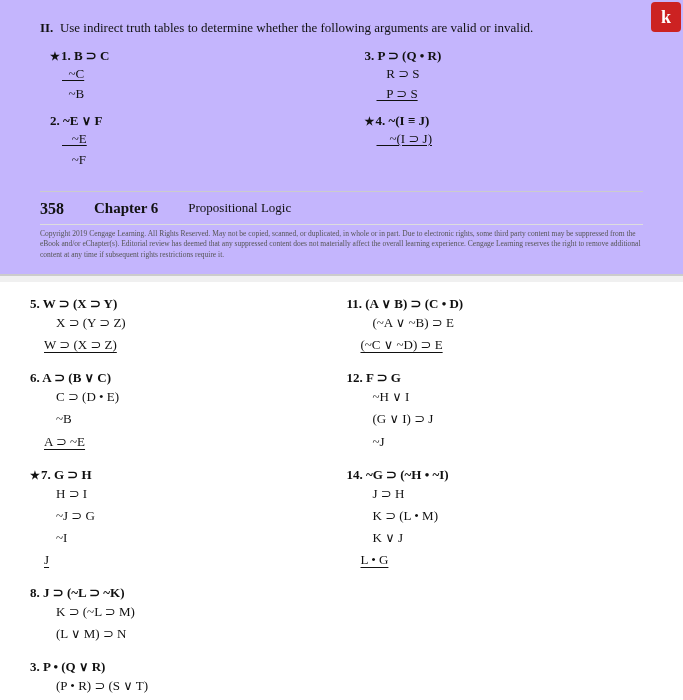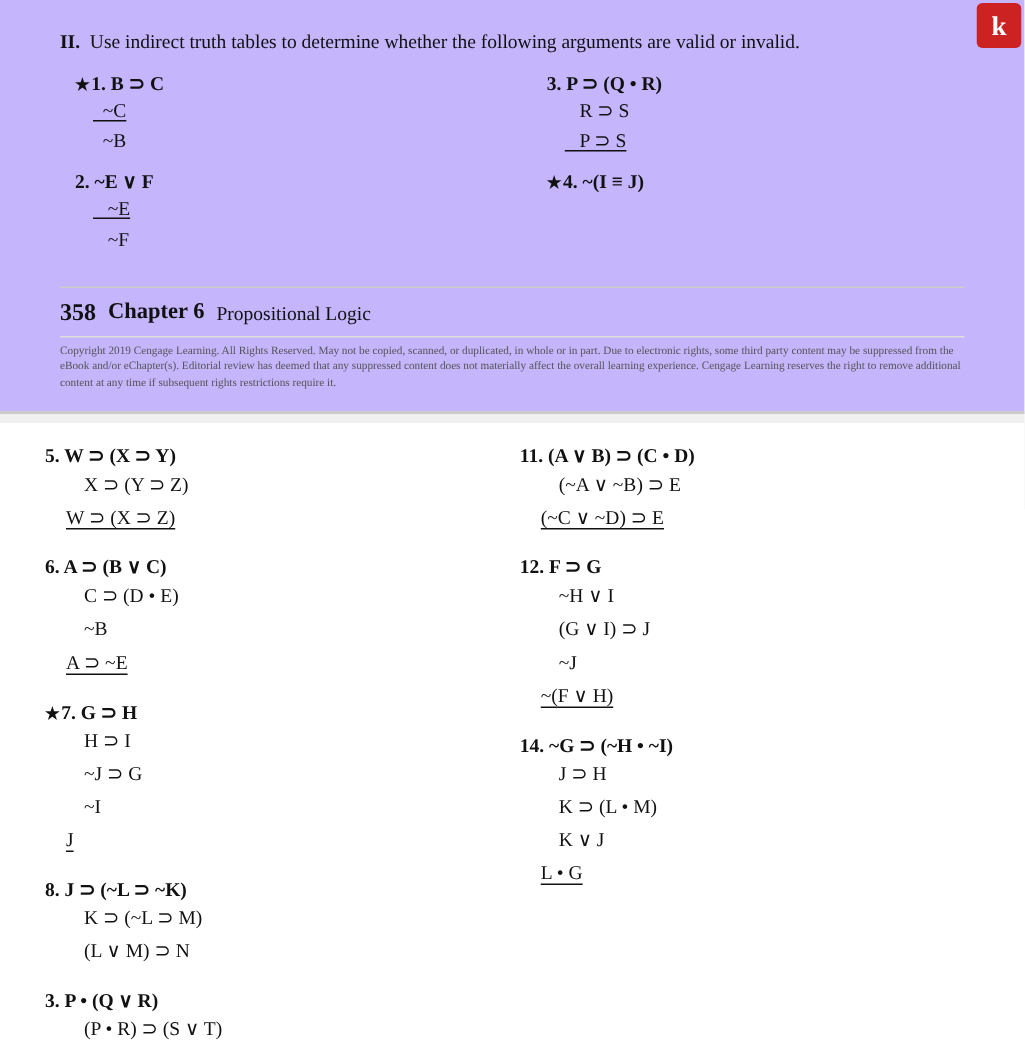--- a/index.html
+++ b/index.html
@@ -43,22 +43,21 @@
     }
     .formula-ul {
       display: block;
       margin-left: 12px;
       line-height: 1.6;
       text-decoration: underline;
       text-underline-offset: 2px;
     }
     .chapter-footer {
       display: flex;
-      align-items: center;
-      gap: 8px;
+      gap: 30px;
       margin-top: 12px;
       border-top: 1px solid #ccc;
       padding-top: 8px;
     }
     .page-num {
       font-size: 16px;
       font-weight: bold;
     }
     .chapter-label {
       font-size: 15px;
@@ -166,20 +165,21 @@
     <div>
 
       <div class="problem-block">
         <span class="pb-num">3. P ⊃ (Q • R)</span>
         <span class="formula-line">&nbsp;&nbsp;&nbsp;R ⊃ S</span>
         <span class="formula-ul">&nbsp;&nbsp;&nbsp;P ⊃ S</span>
       </div>
 
       <div class="problem-block">
         <span class="starred pb-num">4. ~(I ≡ J)</span>
+        <span class="formula-ul">&nbsp;&nbsp;&nbsp;&nbsp;~(I ⊃ J)</span>
       </div>
     </div>
   </div>
 
   <div class="chapter-footer">
     <span class="page-num">358</span>
     <span class="chapter-label">Chapter 6</span>
     <span class="chapter-sub">Propositional Logic</span>
   </div>
   <div class="copyright-text">Copyright 2019 Cengage Learning. All Rights Reserved. May not be copied, scanned, or duplicated, in whole or in part. Due to electronic rights, some third party content may be suppressed from the eBook and/or eChapter(s). Editorial review has deemed that any suppressed content does not materially affect the overall learning experience. Cengage Learning reserves the right to remove additional content at any time if subsequent rights restrictions require it.</div>
@@ -233,21 +233,20 @@
           <span class="pb-num">11. (A ∨ B) ⊃ (C • D)</span>
           <span class="pb-formula">(~A ∨ ~B) ⊃ E</span>
           <span class="pb-formula-ul">(~C ∨ ~D) ⊃ E</span>
         </div>
 
         <div class="pb">
           <span class="pb-num">12. F ⊃ G</span>
           <span class="pb-formula">~H ∨ I</span>
           <span class="pb-formula">(G ∨ I) ⊃ J</span>
           <span class="pb-formula">~J</span>
-          <span class="pb-formula-ul">~(F ∨ H)</span>
         </div>
 
 
         <div class="pb">
           <span class="pb-num">14. ~G ⊃ (~H • ~I)</span>
           <span class="pb-formula">J ⊃ H</span>
           <span class="pb-formula">K ⊃ (L • M)</span>
           <span class="pb-formula">K ∨ J</span>
           <span class="pb-formula-ul">L • G</span>
         </div>

